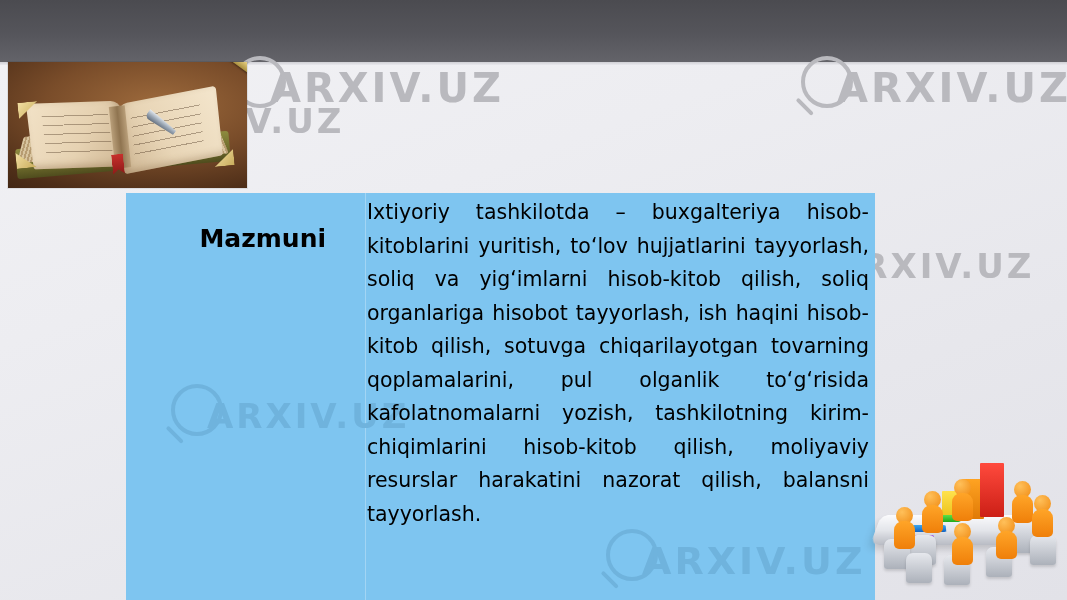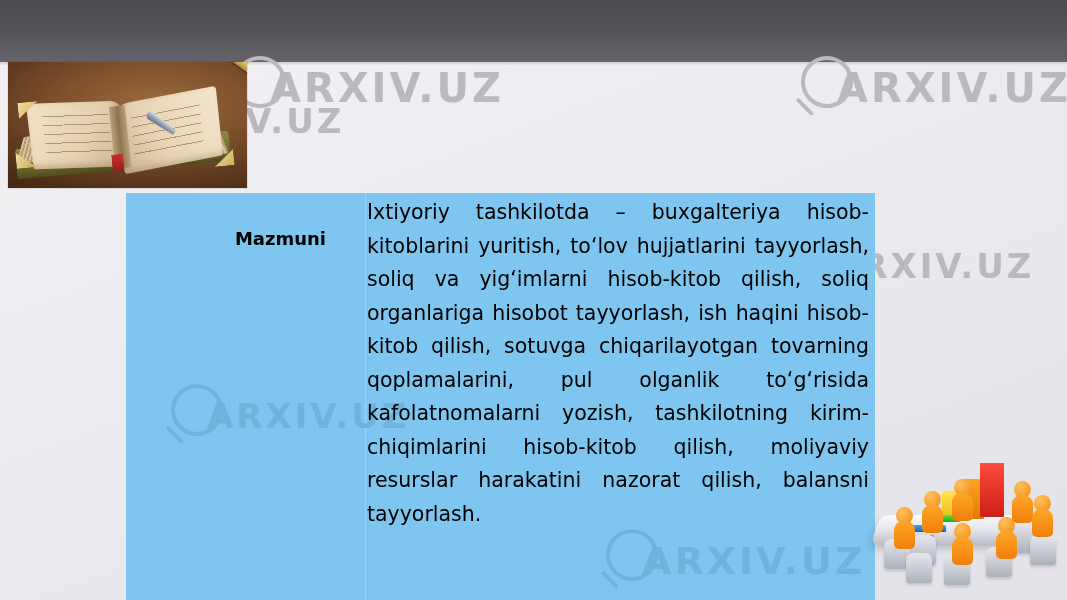--- a/index.html
+++ b/index.html
@@ -249,21 +249,21 @@
     top: 0;
     width: 200px;
     height: 90px;
     display: flex;
     align-items: center;
     justify-content: flex-end;
   }
   .label-cell .lbl {
     font-family: "DejaVu Sans", sans-serif;
     font-weight: bold;
-    font-size: 18px;
+    font-size: 25px;
     color: #000000;
     white-space: nowrap;
   }
   .body-cell {
     position: absolute;
     left: 241px;
     top: 3px;
     width: 505px;
     height: 404px;
   }

